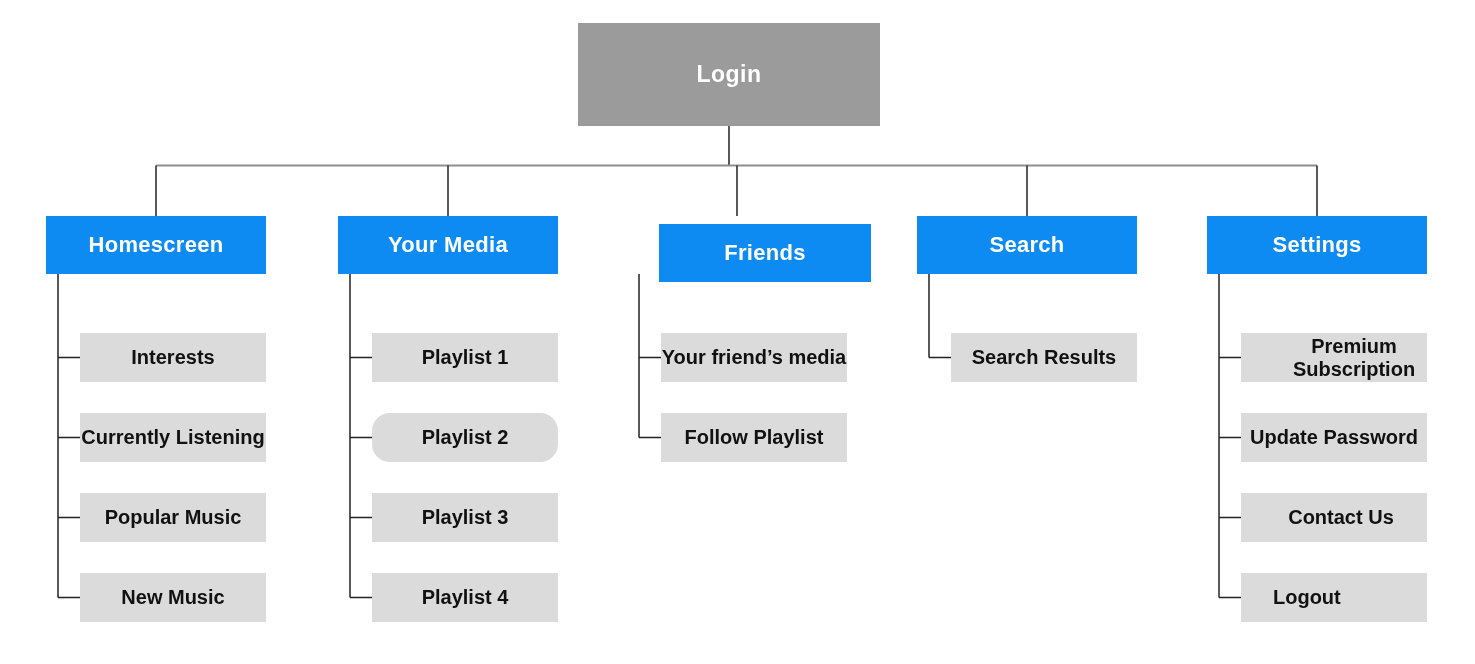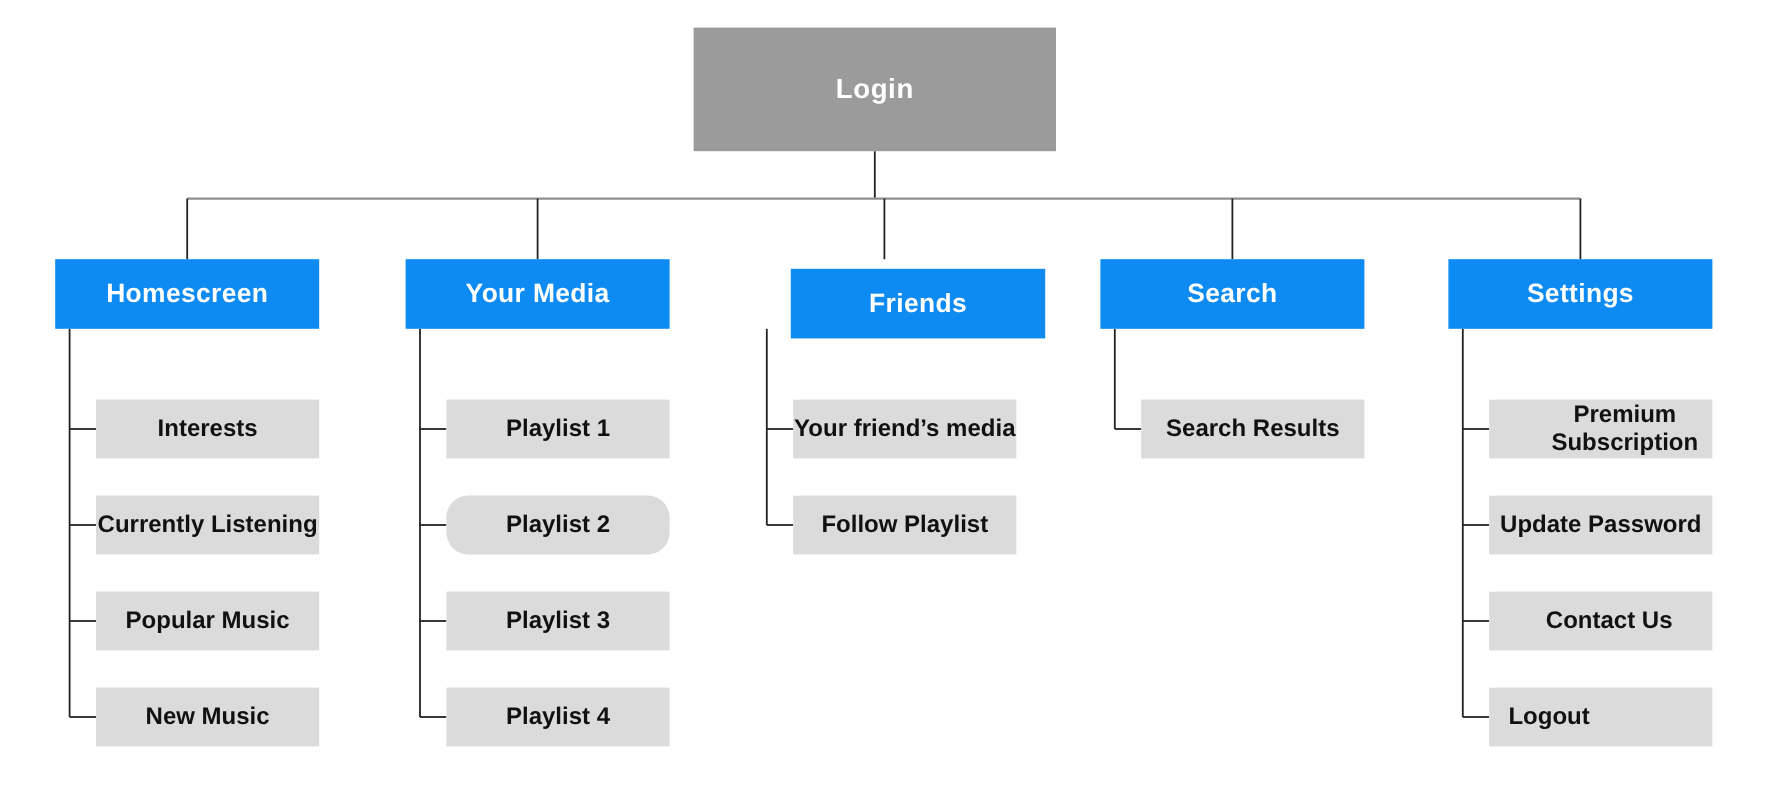--- a/index.html
+++ b/index.html
@@ -39,21 +39,21 @@
     font-size: 22px;
     letter-spacing: 0.3px;
   }
   .node.leaf {
     background: var(--leaf-bg, #DBDBDB);
     color: var(--leaf-text, #111);
     font-size: 20px;
   }
   .node.leaf.align-left {
     justify-content: flex-start;
-    padding-left: 16px;
+    padding-left: 32px;
     text-align: left;
   }
 </style>
 </head>
 <body>
 
 <div class="canvas" style="--root-bg: #9B9B9B; --root-text: #FFFFFF; --branch-bg: #0E8BF2; --branch-text: #FFFFFF; --leaf-bg: #DBDBDB; --leaf-text: #111111;">
   <svg id="connectors" viewBox="0 0 1475 664" xmlns="http://www.w3.org/2000/svg">
       <line x1="729" y1="126" x2="729" y2="165.5" stroke="#222222" stroke-width="1.5"></line>
       <line x1="156" y1="165.5" x2="1317" y2="165.5" stroke="#8F8F8F" stroke-width="2"></line>

